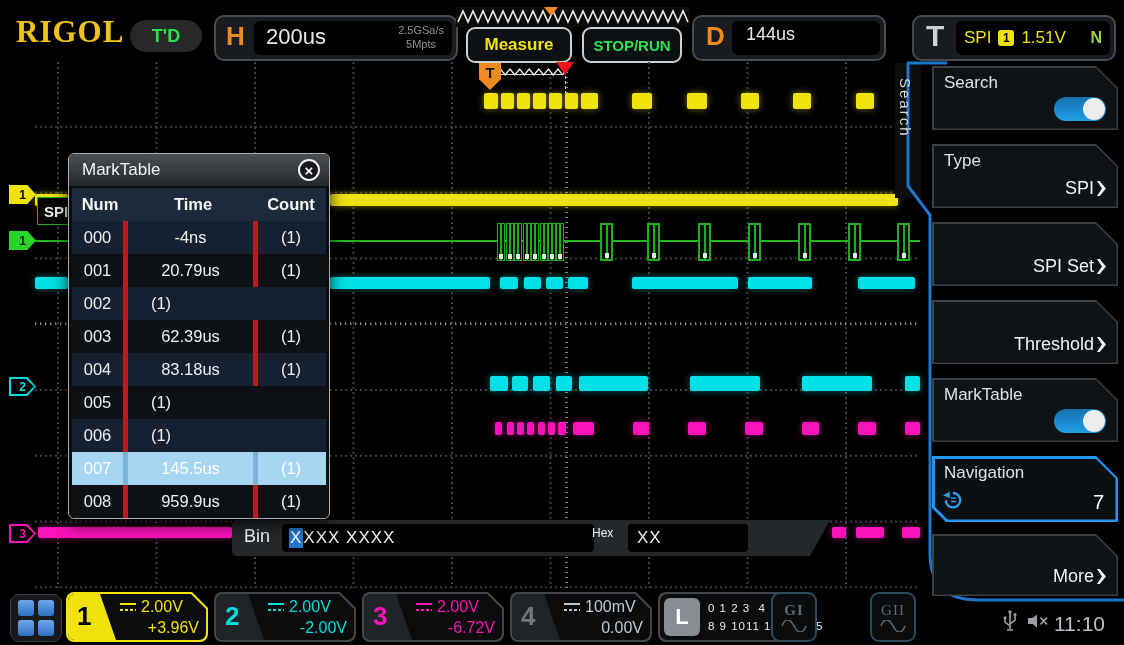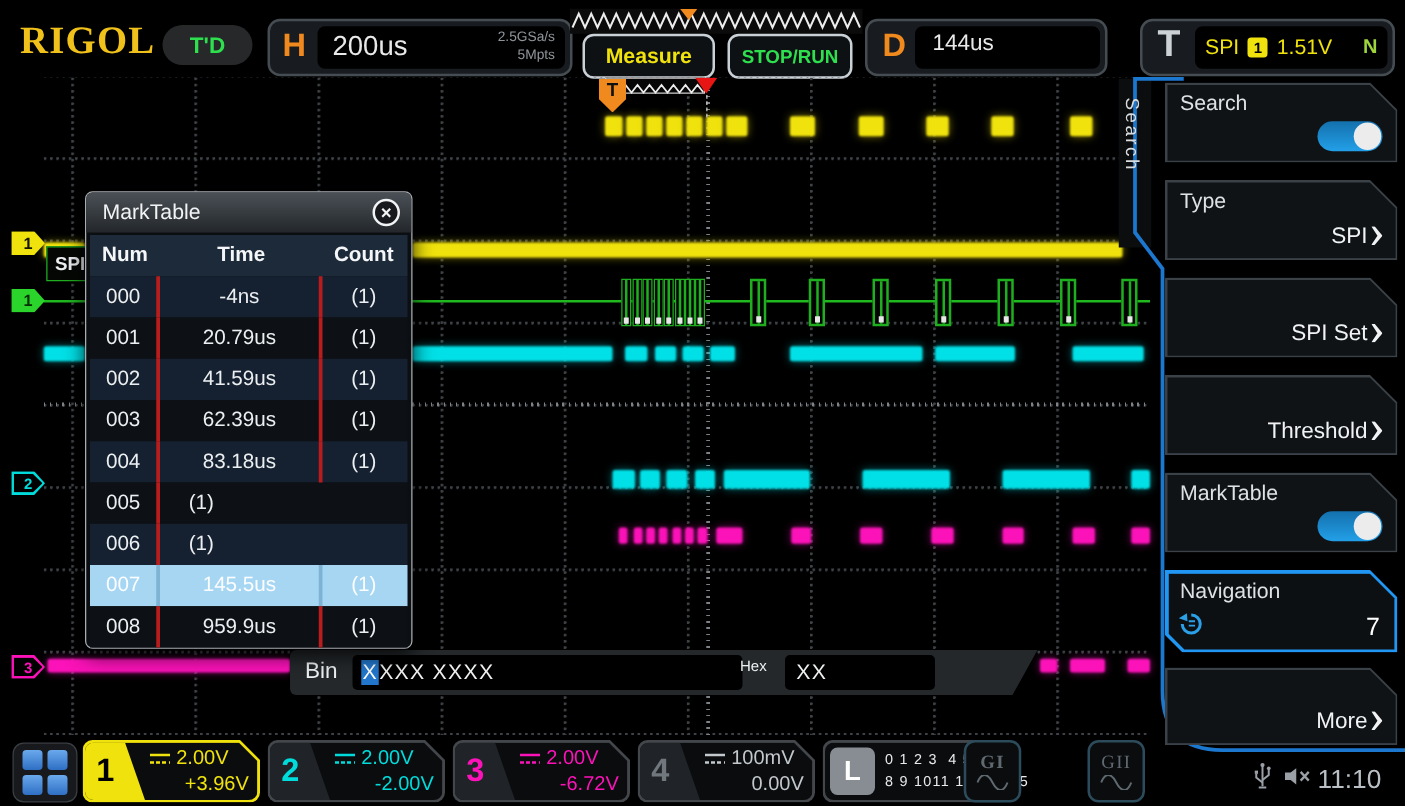--- a/index.html
+++ b/index.html
@@ -64,21 +64,21 @@
        display:flex;align-items:center;justify-content:center;box-sizing:border-box;line-height:1;}
   .mt{margin:2px 3px;}
   .mt-row{display:flex;height:33px;align-items:center;font-size:16.5px;color:#eceff1;}
   .mt-head{background:#1c2a39;font-weight:700;color:#f4f6f8;}
   .mt-row.even{background:#152130;}
   .mt-row.odd{background:#0d1014;}
   .mt-row.sel{background:#a7d6f3;color:#fbfdff;}
   .c1{width:56px;text-align:center;}
   .c2{width:130px;text-align:center;}
   .c3{width:66px;text-align:center;}
-  .mt-row:not(.mt-head) .c1,.mt-row:not(.mt-head) .c2{border-right:3px solid #b91c1c;height:100%;
+  .mt-row:not(.mt-head) .c1,.mt-row:not(.mt-head) .c2{border-right:5px solid #b91c1c;height:100%;
        display:flex;align-items:center;justify-content:center;box-sizing:border-box;}
   .mt-row.sel .c1,.mt-row.sel .c2{border-right-color:#7fb3d4;}
   
   .stab-bg{left:895px;top:63px;width:26px;height:135px;background:#0b0d0f;}
   .stab{left:897px;top:78px;writing-mode:vertical-rl;color:#d9dcdf;font-size:15px;letter-spacing:2px;}
   .pbtn{position:absolute;left:932px;width:186px;height:64px;z-index:30;}
   .pbg1{position:absolute;inset:0;background:#3a4147;
         clip-path:polygon(0 0,calc(100% - 22px) 0,100% 22px,100% 100%,0 100%);}
   .pbg2{position:absolute;inset:1.5px;background:#101316;
         clip-path:polygon(0 0,calc(100% - 21px) 0,100% 21px,100% 100%,0 100%);}
@@ -141,21 +141,21 @@
 
 <div id="stage">
 
   <div class="abs logo">RIGOL</div>
   <div class="abs td-badge">T'D</div>
 
   <div class="abs hwbox" style="left:214px;top:15px;width:240px;height:42px;">
     <span class="abs hw-letter" style="left:10px;top:4px;">H</span>
     <div class="hw-inner" style="left:38px;top:4px;right:4px;bottom:4px;">
       <span class="abs" style="left:12px;top:3px;font-size:22px;color:#e9e9e9;">200us</span>
-      <div class="abs" style="right:8px;top:2px;text-align:right;font-size:11px;color:#8f959b;line-height:14px;">
+      <div class="abs" style="right:8px;top:2px;text-align:center;font-size:11px;color:#8f959b;line-height:14px;">
         <div>2.5GSa/s</div>
         <div>5Mpts</div>
       </div>
     </div>
   </div>
 
   <div class="abs ov-strip">
     <svg width="234" height="20">
         <path d="M2 15 l5 -11 l5 11 l5 -11 l5 11 l5 -11 l5 11 l5 -11 l5 11 l5 -11 l5 11 l5 -11 l5 11 l5 -11 l5 11 l5 -11 l5 11 l5 -11 l5 11 l5 -11 l5 11 l5 -11 l5 11 l5 -11 l5 11 l5 -11 l5 11 l5 -11 l5 11 l5 -11 l5 11 l5 -11 l5 11 l5 -11 l5 11 l5 -11 l5 11 l5 -11 l5 11 l5 -11 l5 11 l5 -11 l5 11 l5 -11 l5 11 l5 -11 l5 11" stroke="#ececec" stroke-width="1.6" fill="none"></path>
       </svg>
@@ -295,21 +295,20 @@
           <div class="c2">-4ns</div>
           <div class="c3">(1)</div>
         </div>
       <div class="mt-row odd">
           <div class="c1">001</div>
           <div class="c2">20.79us</div>
           <div class="c3">(1)</div>
         </div>
       <div class="mt-row even">
           <div class="c1">002</div>
-          <div class="c2">41.59us</div>
           <div class="c3">(1)</div>
         </div>
       <div class="mt-row odd">
           <div class="c1">003</div>
           <div class="c2">62.39us</div>
           <div class="c3">(1)</div>
         </div>
       <div class="mt-row even">
           <div class="c1">004</div>
           <div class="c2">83.18us</div>

